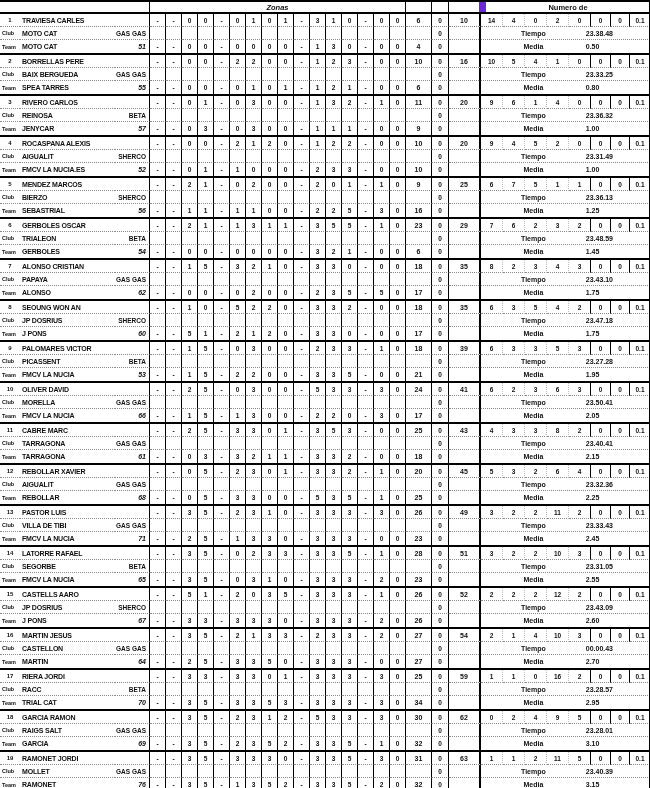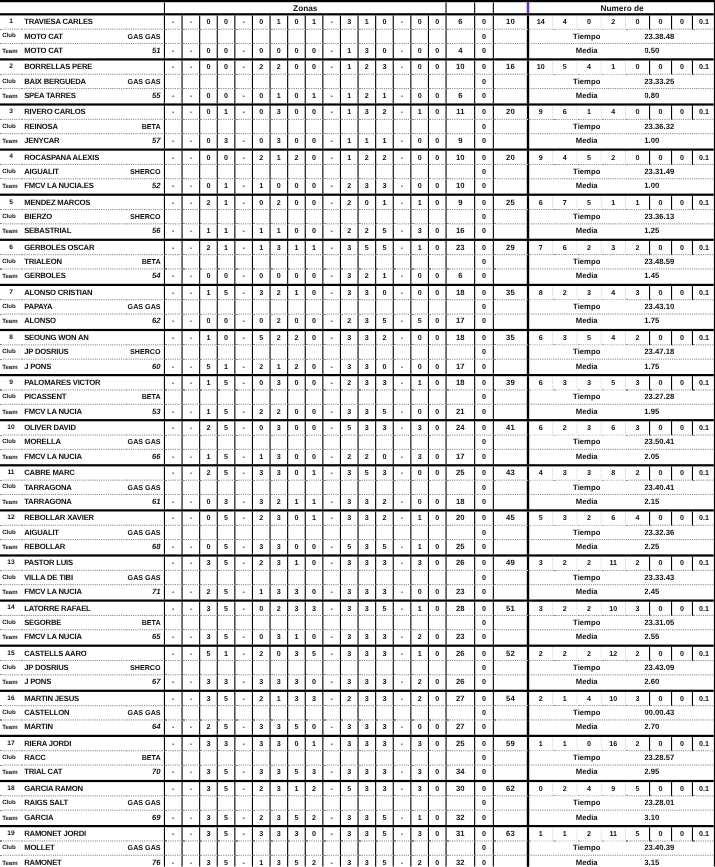--- a/index.html
+++ b/index.html
@@ -32,22 +32,22 @@
   .t-brand{font-size:6.5px;justify-content:flex-end;padding-right:3px;}
   .t-num{font-size:7px;font-style:italic;justify-content:flex-end;padding-right:3px;}
   .t-z{font-size:6.5px;}
   .t-tot{font-size:7px;}
   .t-cnt{font-size:6.5px;}
   .t-hdr{font-size:7.5px;}
   
   .merge{grid-column:23/31;display:grid;grid-template-columns:62% 38%;height:100%;box-sizing:border-box;border-left:2px solid #000;margin-left:-2px;}
   .merge .m-lbl{display:flex;align-items:center;justify-content:center;font-size:7px;}
   .merge .m-val{display:flex;align-items:center;justify-content:flex-start;font-size:7px;}
-  .hz{grid-column:4/20;}
-  .hn{grid-column:23/31;border-left:2px solid #6d28d9;margin-left:-2px;}
+  .hz{grid-column:4/20;font-style:italic;}
+  .hn{grid-column:23/31;border-left:7px solid #6d28d9;margin-left:-2px;}
   .hl{grid-column:1/4;}
 </style>
 </head>
 <body>
 
 <div class="sheet">
   <div class="row hdr">
     <div class="cell hl vb"></div>
     <div class="cell hz t-hdr vz">Zonas</div>
     <div class="cell vz"></div>

